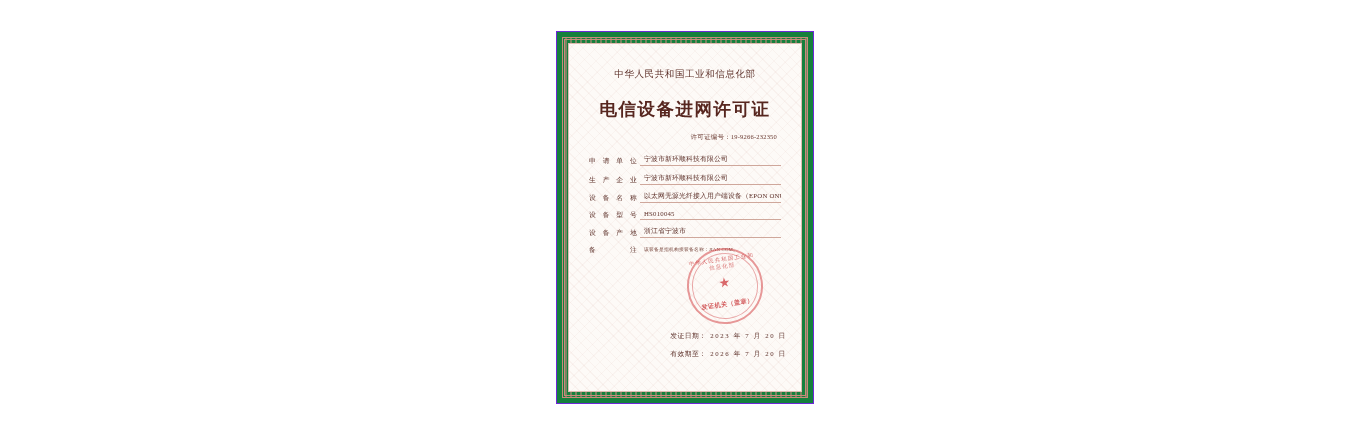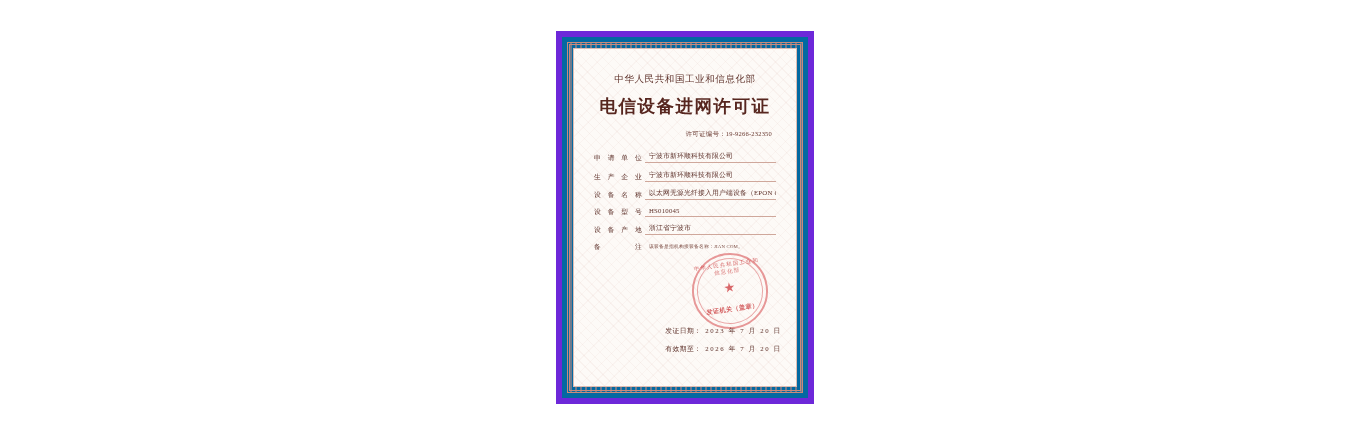--- a/index.html
+++ b/index.html
@@ -20,22 +20,22 @@
     background: #ffffff;
   }
 
   
   .cert {
     position: absolute;
     left: 556px;
     top: 31px;
     width: 258px;
     height: 373px;
-    background: #0369a1;
-    border: 6px solid #6d28d9;
+    background: #15803d;
+    border: 1px solid #6d28d9;
     box-sizing: border-box;
   }
   .cert-border {
     position: absolute;
     left: 5px;
     top: 5px;
     right: 5px;
     bottom: 5px;
     border: 3px double #c98a7c;
     box-sizing: border-box;
@@ -79,21 +79,21 @@
     letter-spacing: 0.6px;
     color: #5d3029;
     margin-top: 10px;
   }
   .title {
     text-align: center;
     font-size: 17.5px;
     font-weight: bold;
     letter-spacing: 1.5px;
     color: #57261f;
-    margin-top: 8px;
+    margin-top: 16px;
   }
   .license-no {
     text-align: right;
     font-size: 6.5px;
     color: #6a3a31;
     margin-top: 12px;
     padding-right: 10px;
     letter-spacing: 0.2px;
   }
 

